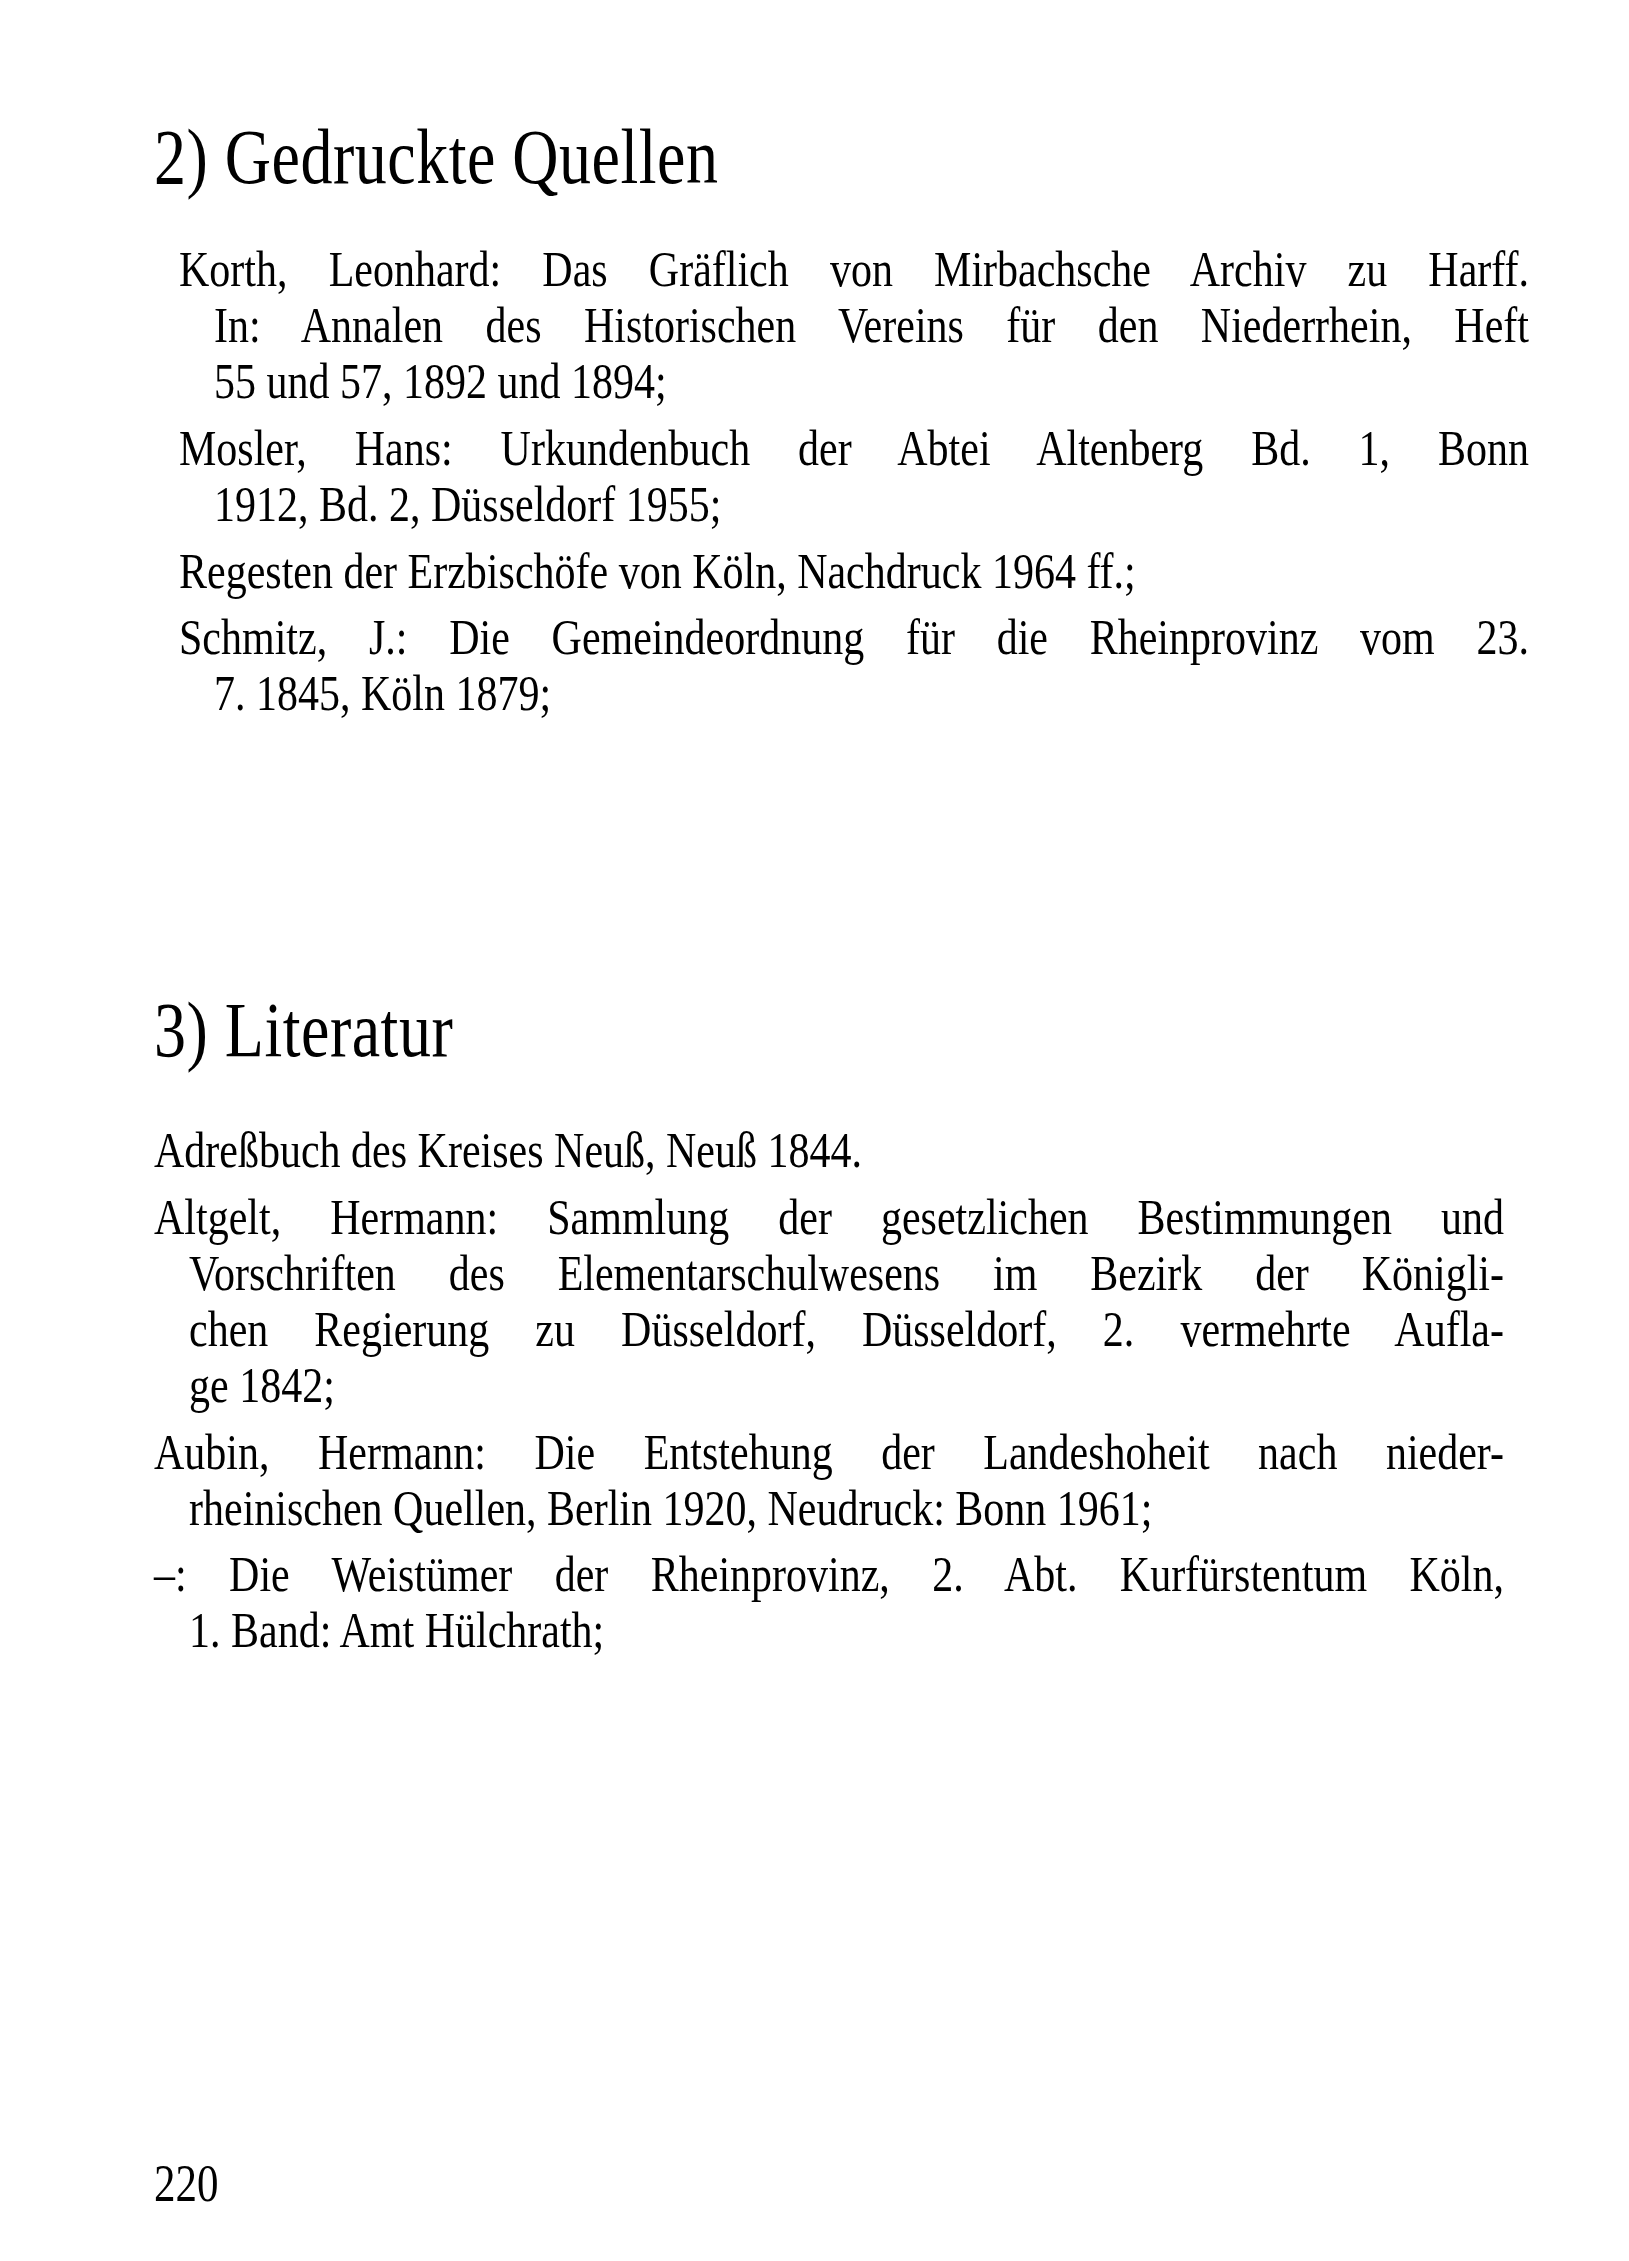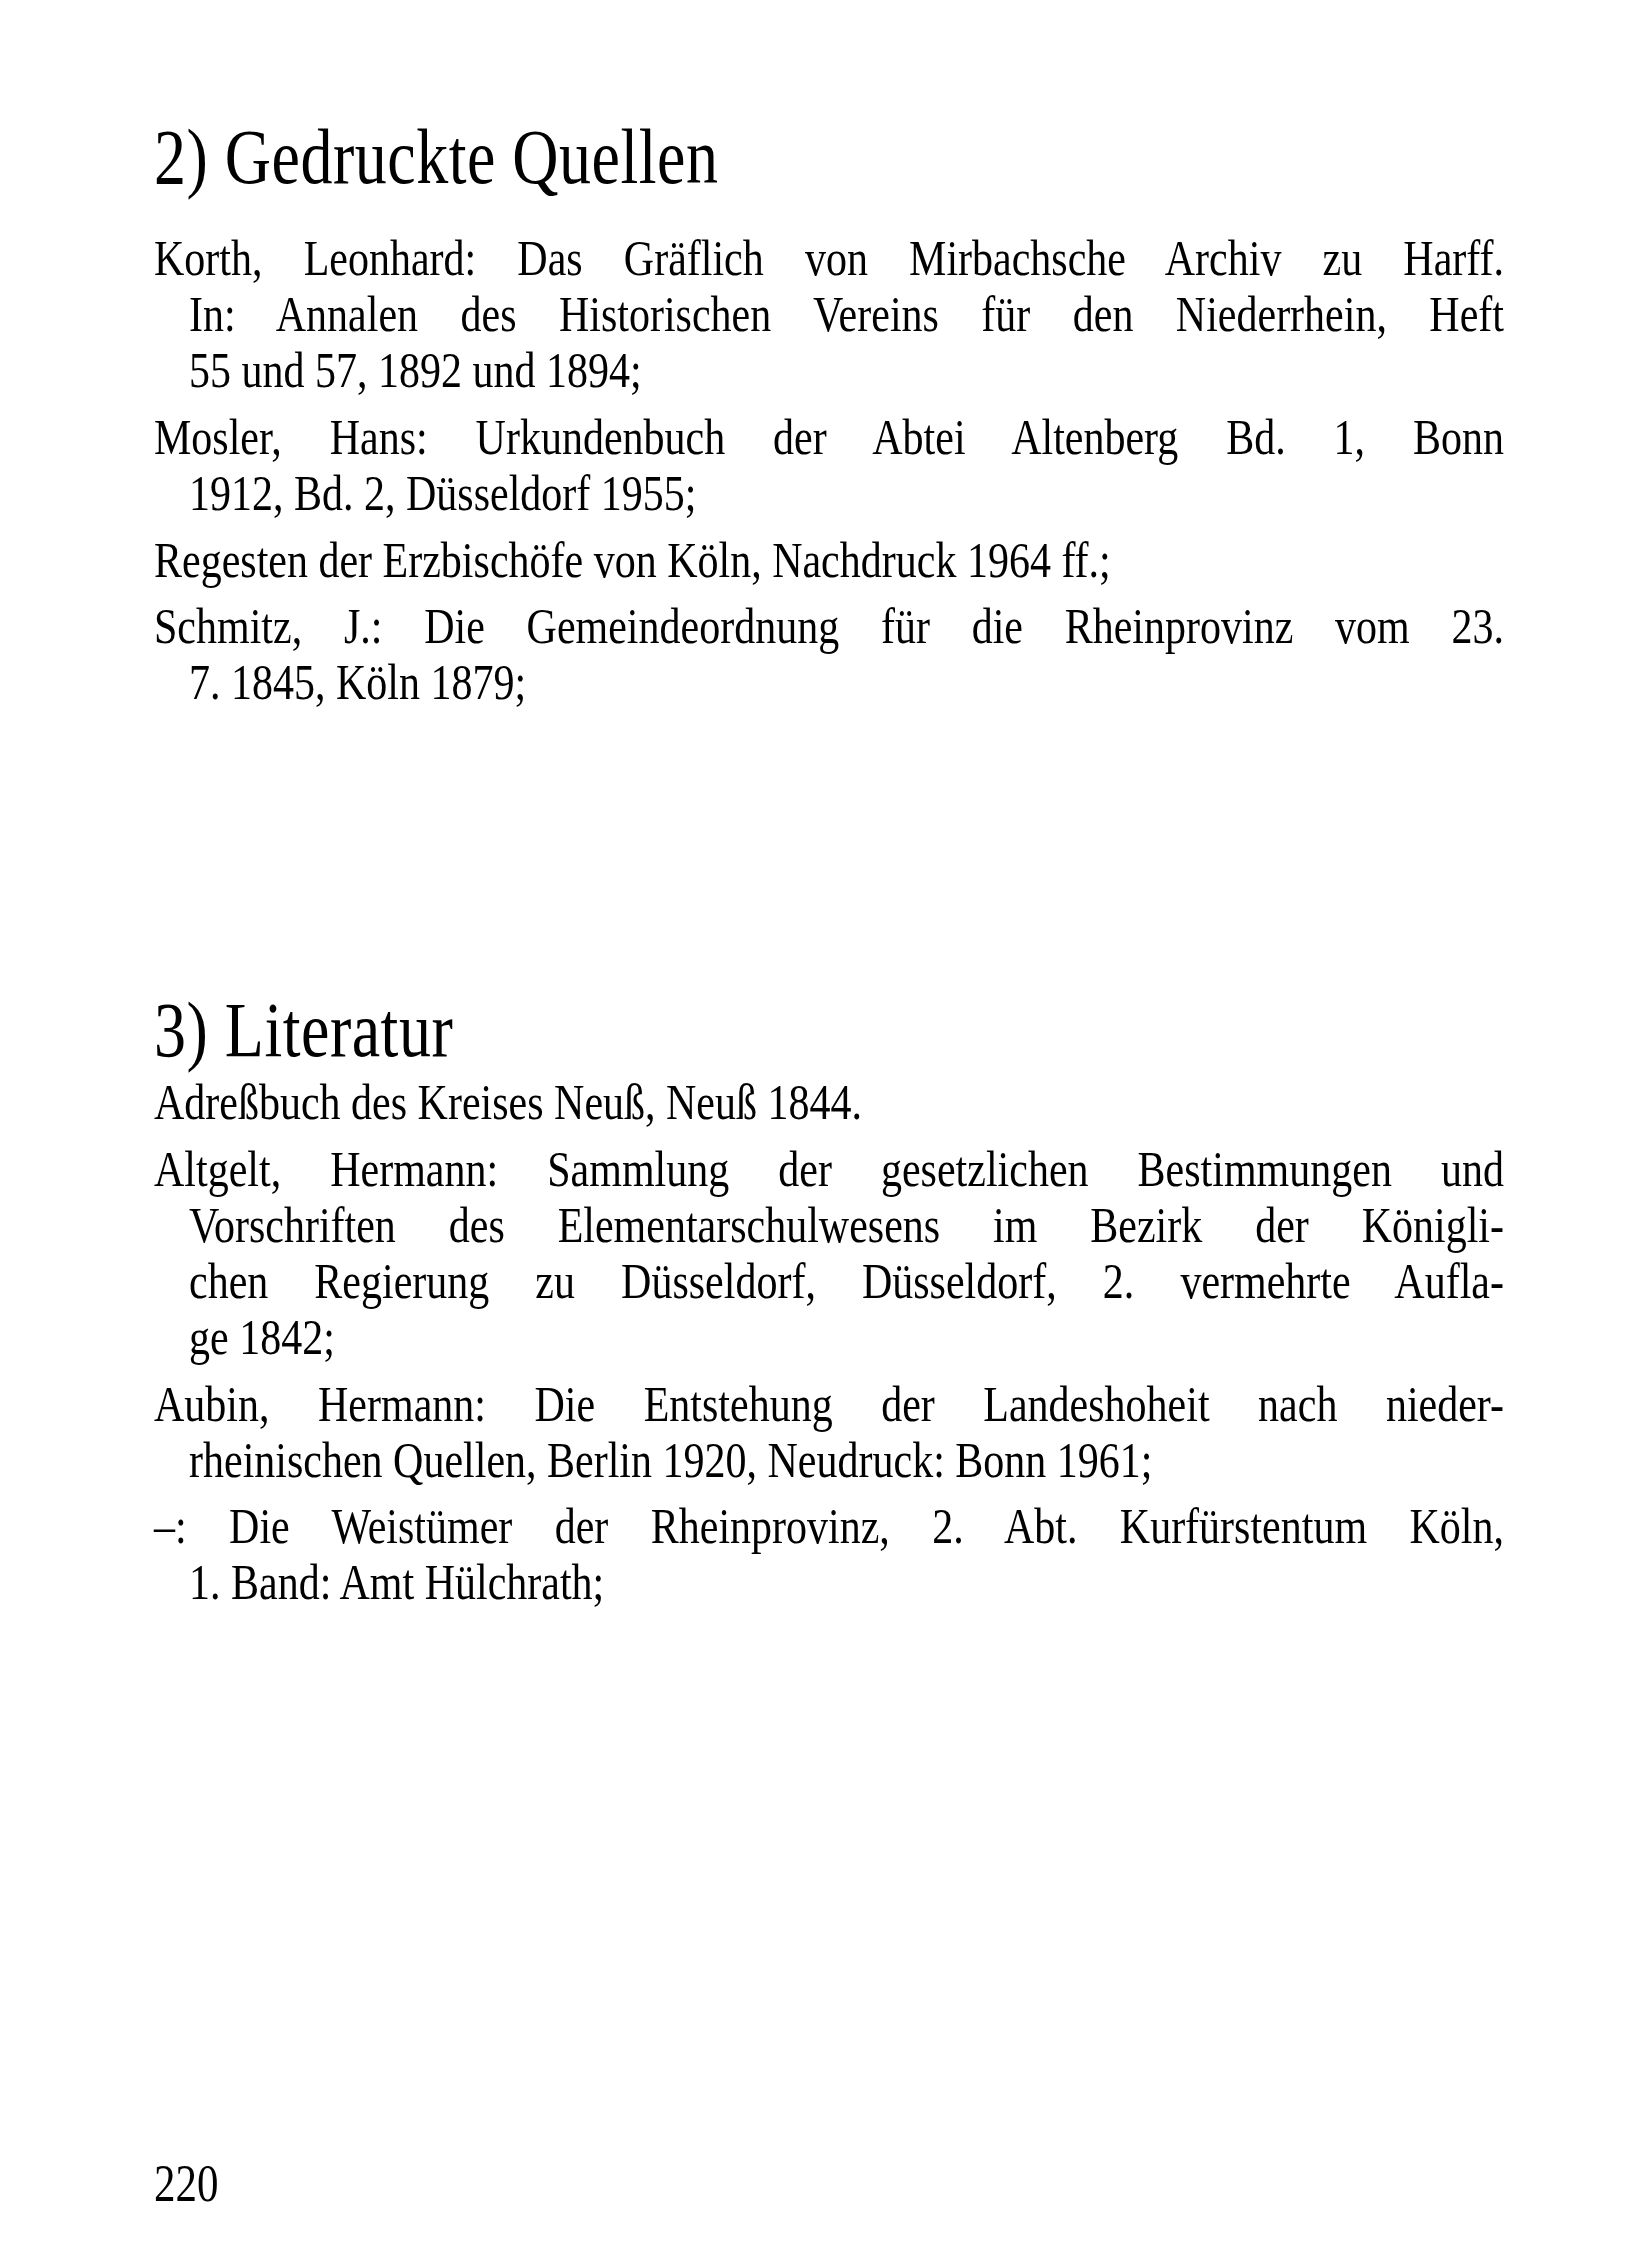--- a/index.html
+++ b/index.html
@@ -56,21 +56,21 @@
     line-height: 56px;
     transform: scaleY(1.22);
     transform-origin: left center;
   }
 </style>
 </head>
 <body>
 
 <h1 class="abs-block section-heading" style="top:116px;">2) Gedruckte Quellen</h1>
 
-<div class="abs-block" style="top:230px;">
+<div class="abs-block" style="top:241px;margin-left:25px;">
 
   <div class="bib-entry">
     <div class="bib-line just">Korth, Leonhard: Das Gräflich von Mirbachsche Archiv zu Harff.</div>
     <div class="bib-line just cont">In: Annalen des Historischen Vereins für den Niederrhein, Heft</div>
     <div class="bib-line cont">55 und 57, 1892 und 1894;</div>
   </div>
 
 
   <div class="bib-entry">
     <div class="bib-line just">Mosler, Hans: Urkundenbuch der Abtei Altenberg Bd. 1, Bonn</div>
@@ -83,21 +83,21 @@
 
   <div class="bib-entry">
     <div class="bib-line just">Schmitz, J.: Die Gemeindeordnung für die Rheinprovinz vom 23.</div>
     <div class="bib-line cont">7. 1845, Köln 1879;</div>
   </div>
 
 </div>
 
 <h1 class="abs-block section-heading" style="top:989px;">3) Literatur</h1>
 
-<div class="abs-block" style="top:1074px;">
+<div class="abs-block" style="top:1122px;">
 
   <div class="bib-entry">
     <div class="bib-line">Adreßbuch des Kreises Neuß, Neuß 1844.</div>
   </div>
 
   <div class="bib-entry">
     <div class="bib-line just">Altgelt, Hermann: Sammlung der gesetzlichen Bestimmungen und</div>
     <div class="bib-line just cont">Vorschriften des Elementarschulwesens im Bezirk der Königli-</div>
     <div class="bib-line just cont">chen Regierung zu Düsseldorf, Düsseldorf, 2. vermehrte Aufla-</div>
     <div class="bib-line cont">ge 1842;</div>

